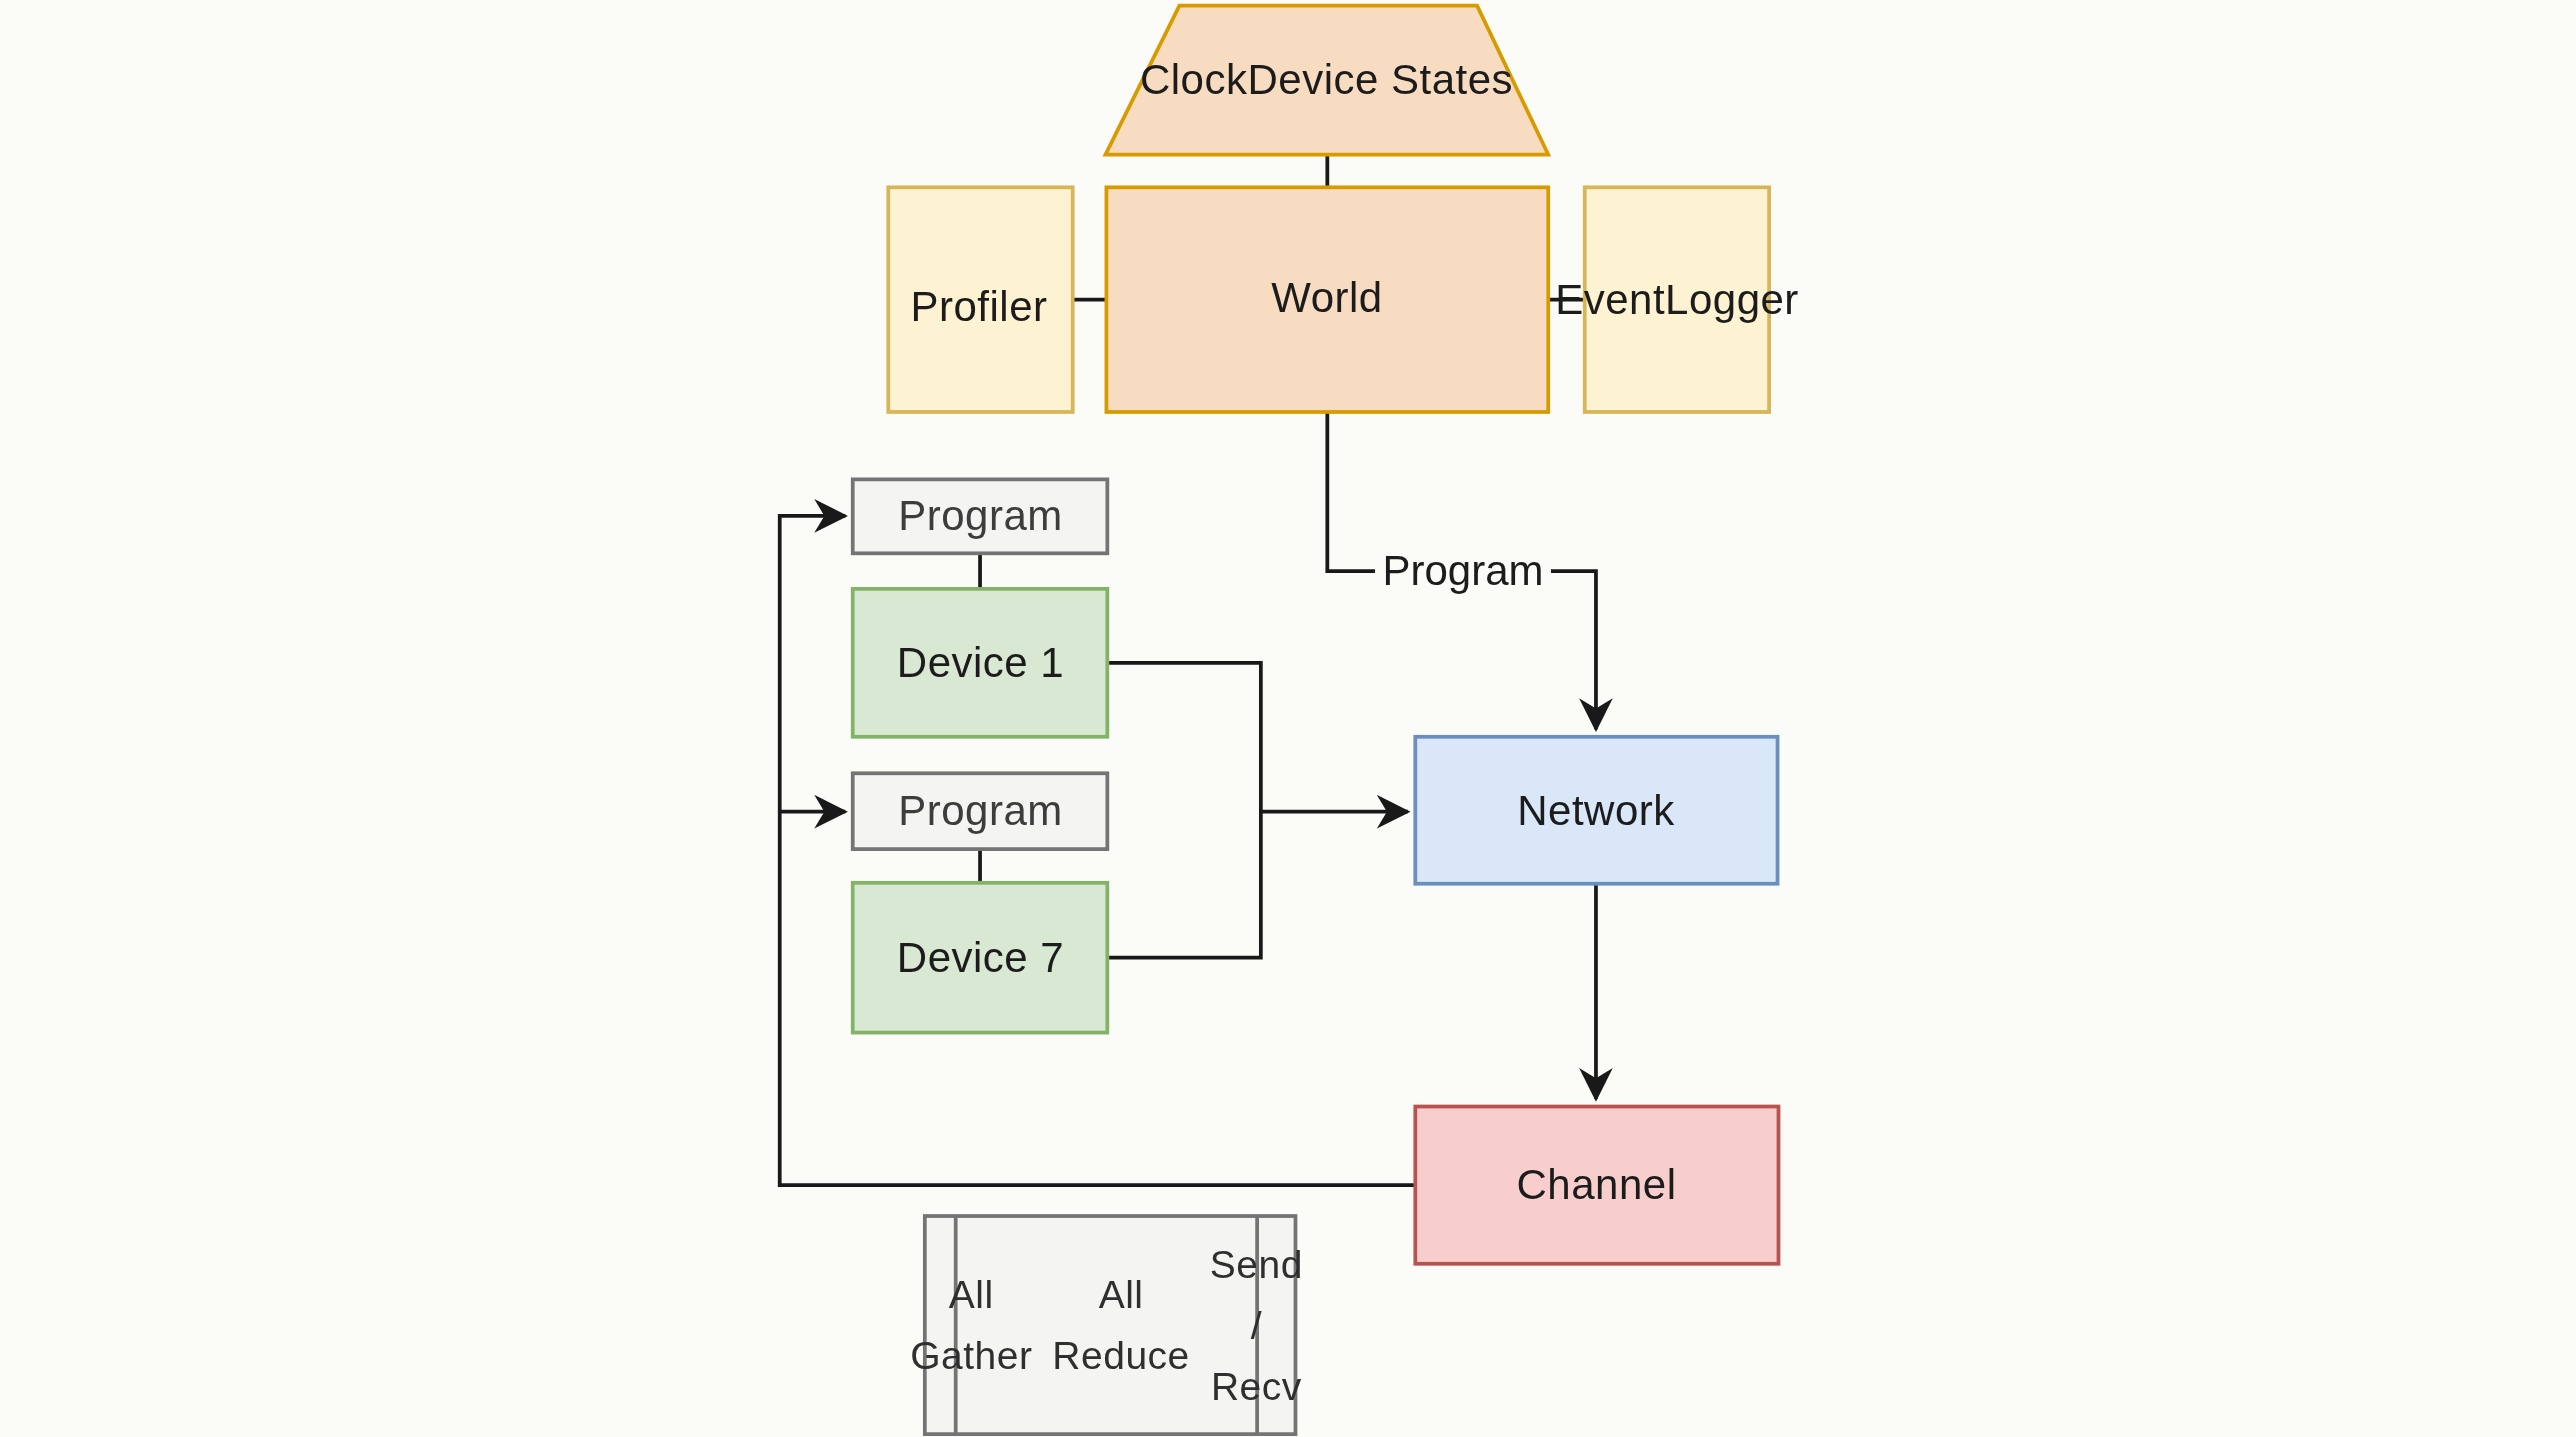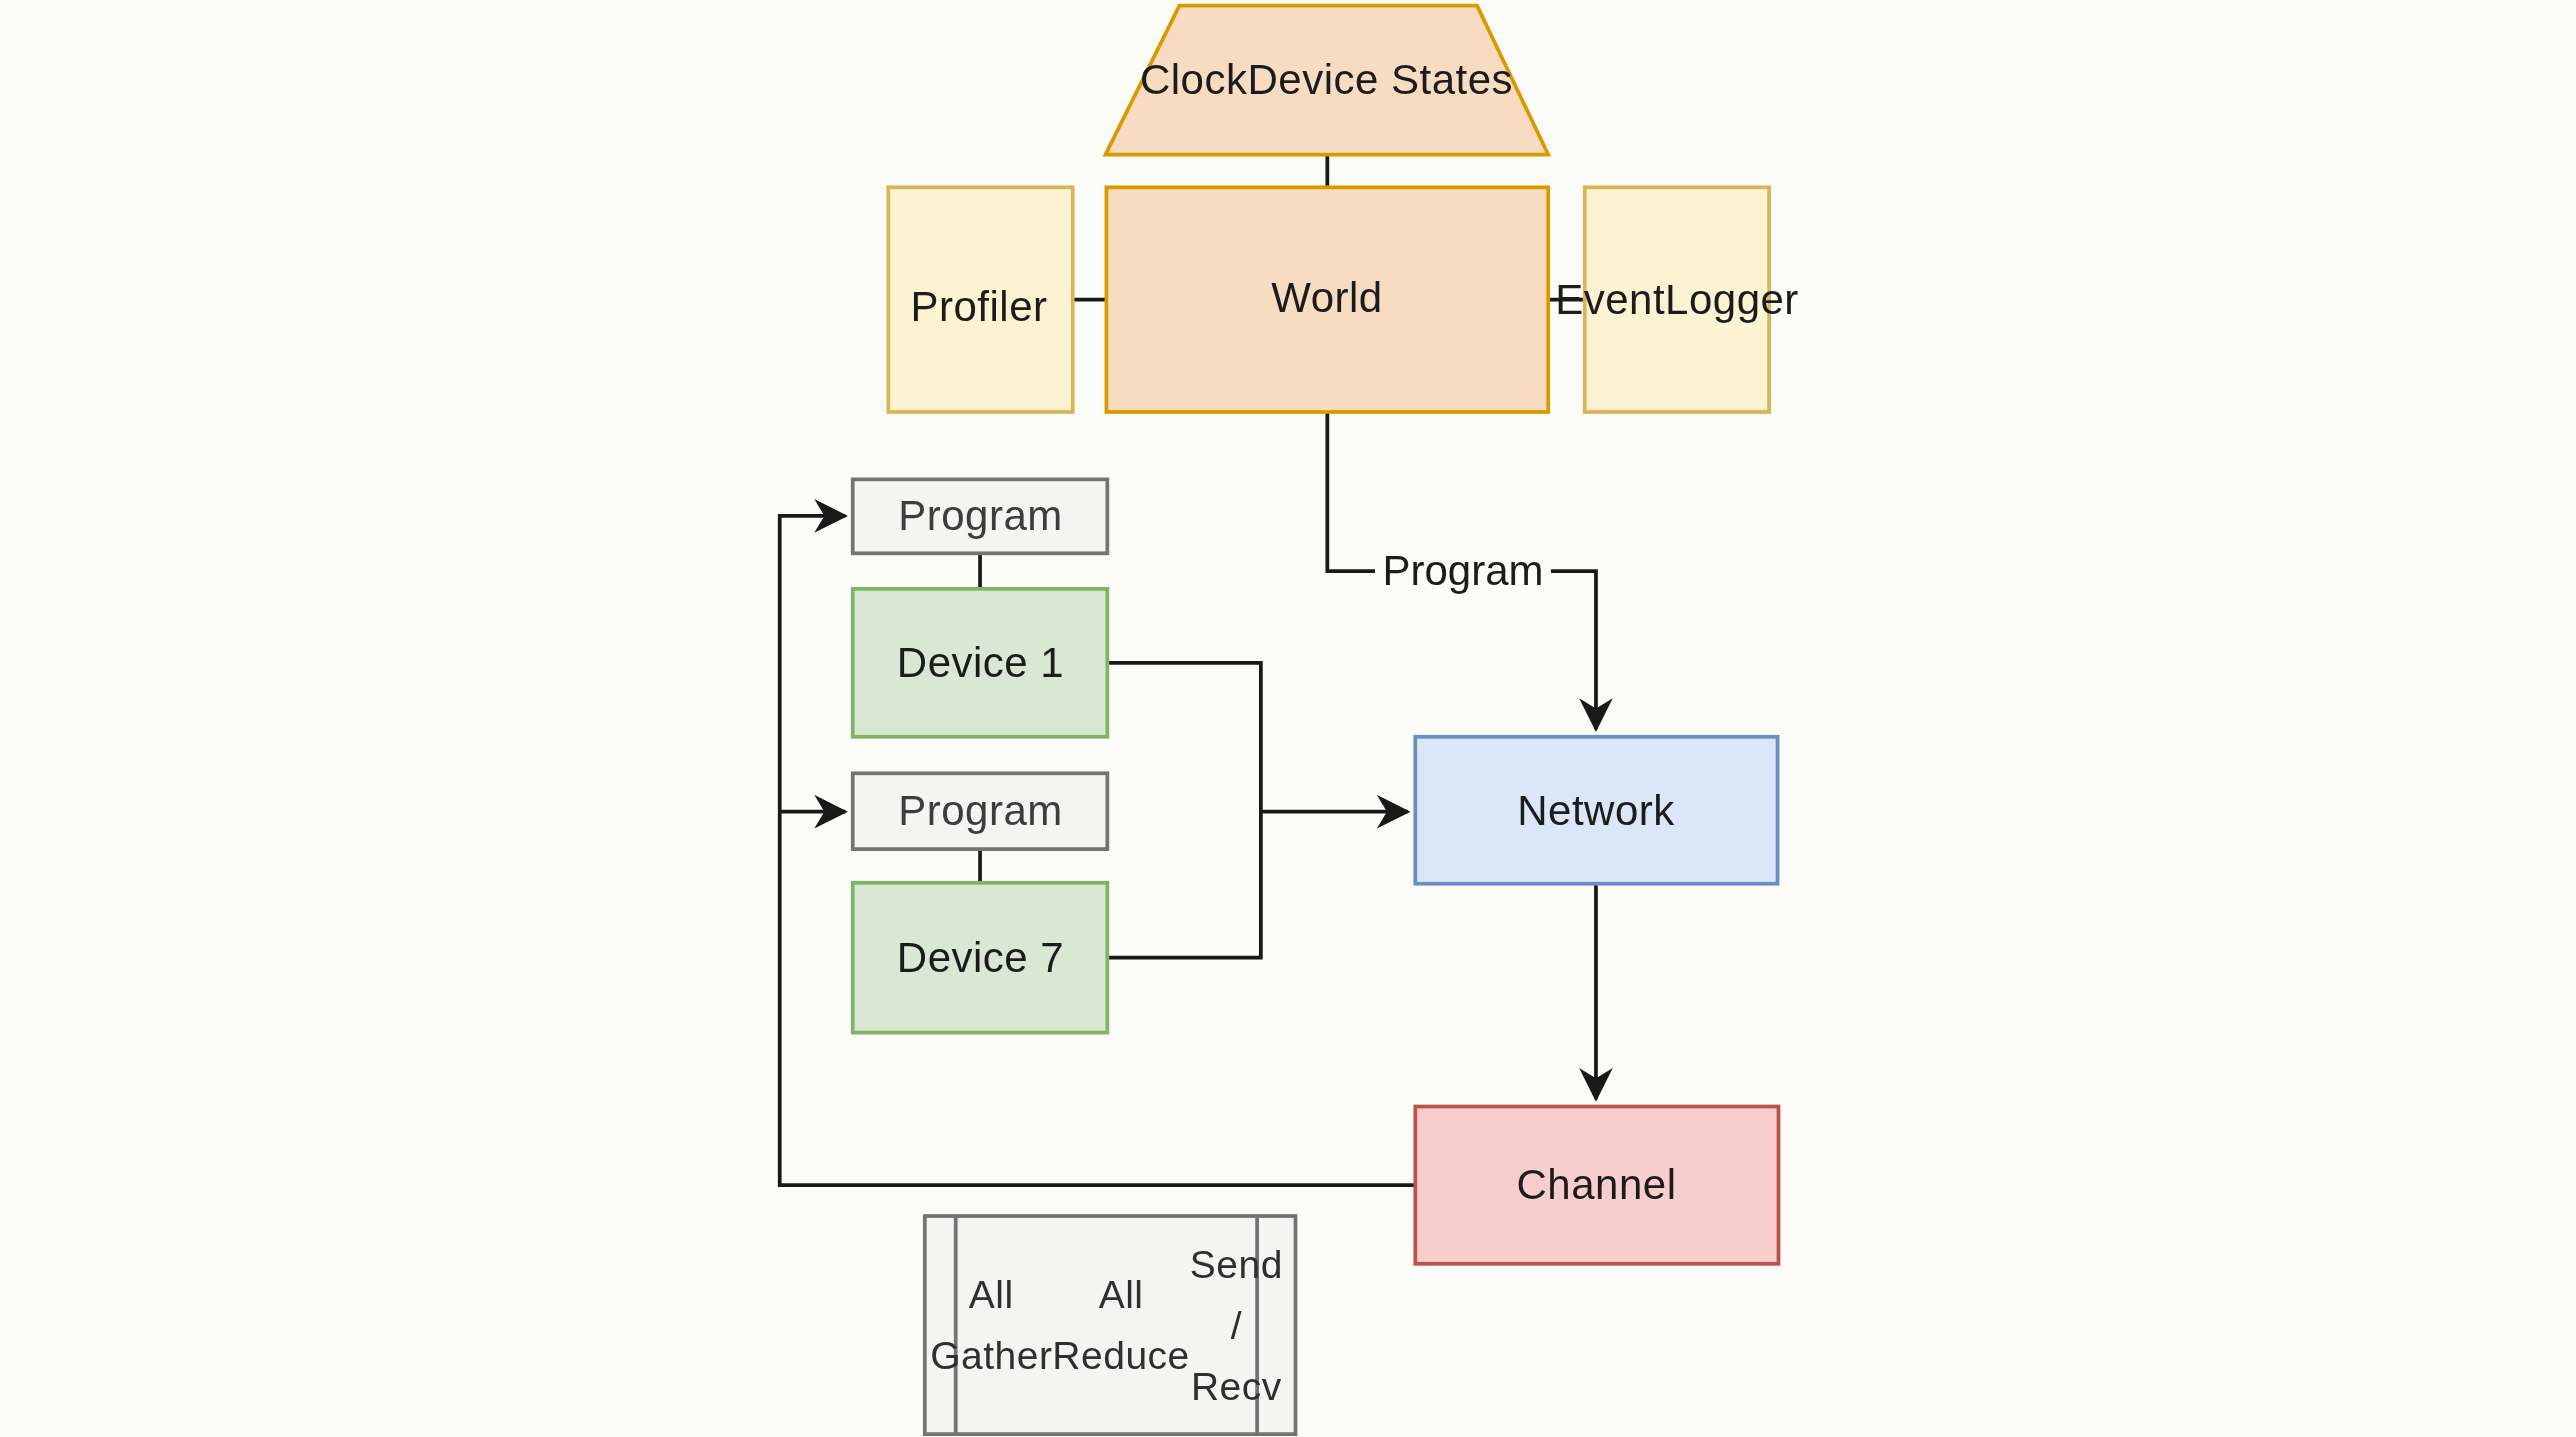--- a/index.html
+++ b/index.html
@@ -28,21 +28,21 @@
     align-items:center;justify-content:center;text-align:center;
     font-size:42px;line-height:52px;letter-spacing:0.5px;
     pointer-events:none;
   }
   .label.graytext{color:#3d3d3d;}
   .edge-label{
     position:absolute;transform:translate(-50%,-50%);
     background:var(--c-background,#fbfbf8);
     padding:1.9px 7.5px;font-size:42px;white-space:nowrap;
   }
-  .collectives-label{font-size:39px;line-height:61px;color:#2f2f2f;}
+  .collectives-label{font-size:39px;line-height:61px;color:#2f2f2f;gap:20px;}
 </style>
 </head>
 <body>
 
 <div id="stage">
 
   <svg id="wires" viewBox="0 0 2752 1536" xmlns="http://www.w3.org/2000/svg">
     <defs>
       <marker id="arrow" viewBox="0 0 10 10" refX="9.2" refY="5" markerWidth="9" markerHeight="9" orient="auto-start-reverse" markerUnits="strokeWidth">
         <path d="M0,0 L10,5 L0,10 L3,5 Z" fill="var(--c-line,#191919)"></path>

